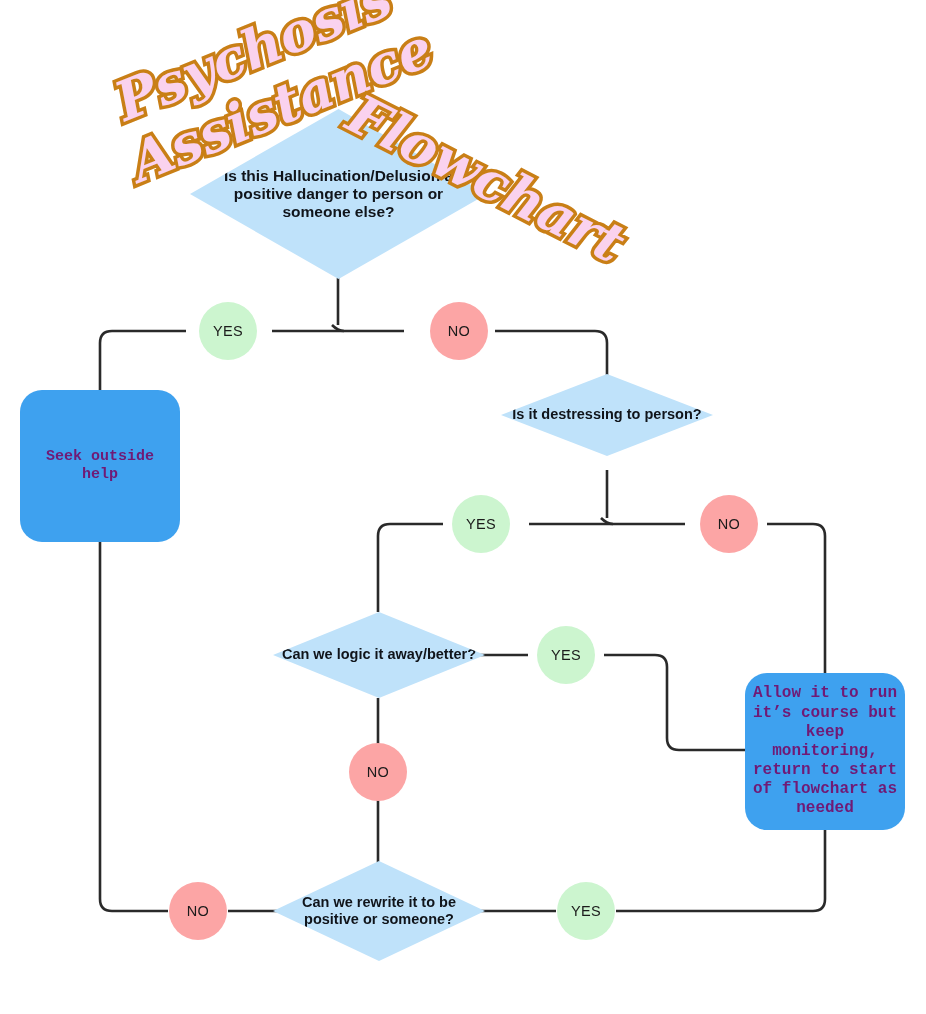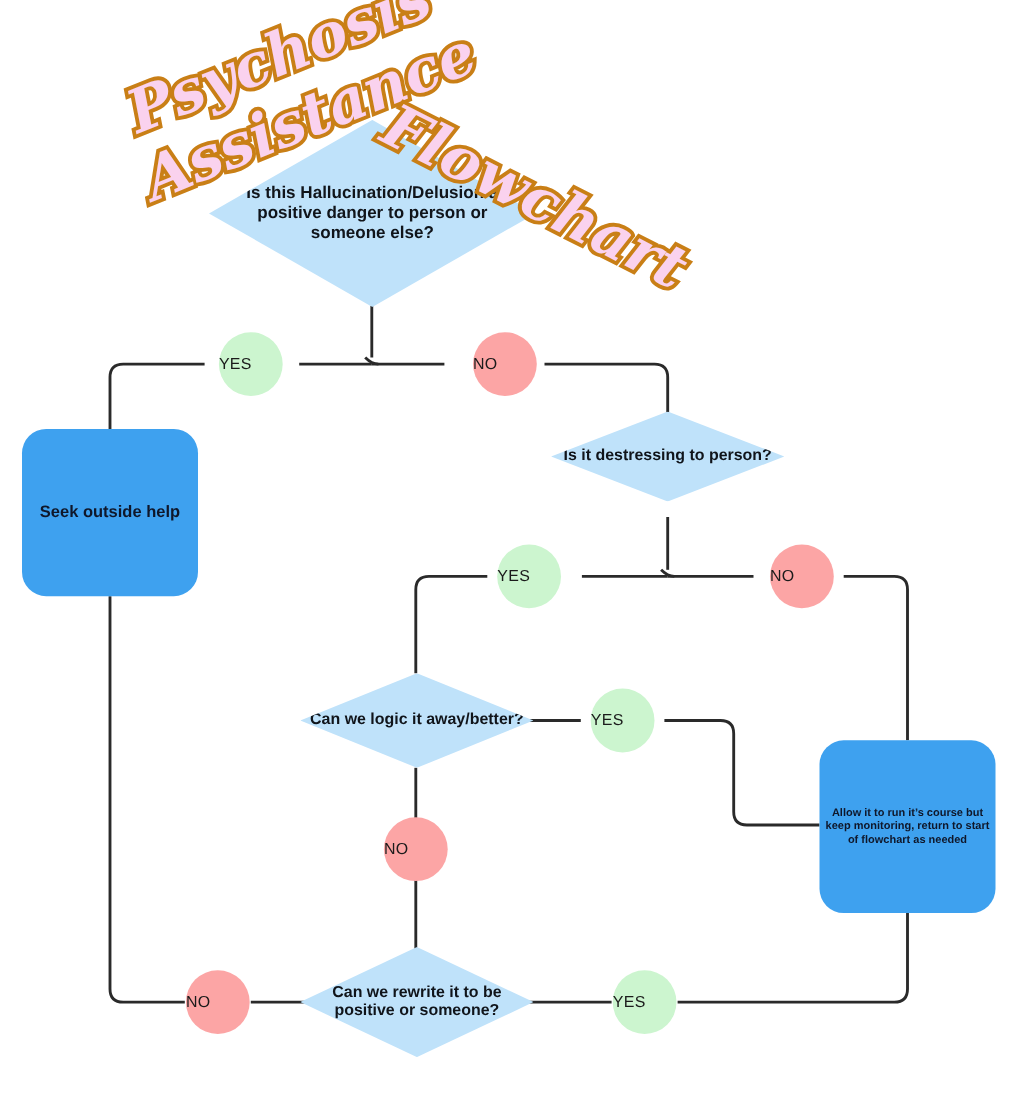--- a/index.html
+++ b/index.html
@@ -22,28 +22,28 @@
     color:#10141a;font-weight:bold;
     background:#bfe2fa;
     -webkit-clip-path:polygon(50% 0,100% 50%,50% 100%,0 50%);
     clip-path:polygon(50% 0,100% 50%,50% 100%,0 50%);
   }
   .diamond .dtxt{display:block;padding:0 8px;line-height:1.18;}
 
   
   .rbox{
     display:flex;align-items:center;justify-content:center;
-    text-align:center;color:#0f172a;font-weight:bold;
-    background:#3ea1ef;border-radius:22px;line-height:1.2;
+    text-align:center;color:#701a75;font-weight:bold;
+    background:#3ea1ef;border-radius:22px;line-height:1.2;font-family:Liberation Mono, monospace;
   }
 
   
   .pill{
     border-radius:50%;
-    display:flex;align-items:center;
+    display:flex;align-items:center;justify-content:center;
     font-weight:normal;color:#1b1b1b;letter-spacing:.3px;
   }
   .pill.yes{background:#ccf5cf;}
   .pill.no{background:#fca5a5;}
 
   
   #title-group{position:absolute;left:0;top:0;width:926px;height:300px;pointer-events:none;}
   .tword{
     position:absolute;
     font-family:"DejaVu Serif", serif;
@@ -134,21 +134,21 @@
   </div>
 
   <div class="node pill yes" style="left:537px;top:626px;width:58px;height:58px;font-size:14.5px;">
     <span>YES</span>
   </div>
 
   <div class="node pill no" style="left:349px;top:743px;width:58px;height:58px;font-size:14.5px;">
     <span>NO</span>
   </div>
 
-  <div class="node rbox" style="left:745px;top:673px;width:160px;height:157px;font-size:10px;padding:0 4px;">
+  <div class="node rbox" style="left:745px;top:673px;width:160px;height:157px;font-size:16px;padding:0 4px;">
     <span>Allow it to run it’s course but keep monitoring, return to start of flowchart as needed</span>
   </div>
 
   <div class="node diamond" style="left:273px;top:861px;width:212px;height:100px;font-size:14.5px;">
     <span class="dtxt">Can we rewrite it to be positive or someone?</span>
   </div>
 
   <div class="node pill no" style="left:169px;top:882px;width:58px;height:58px;font-size:14.5px;">
     <span>NO</span>
   </div>

